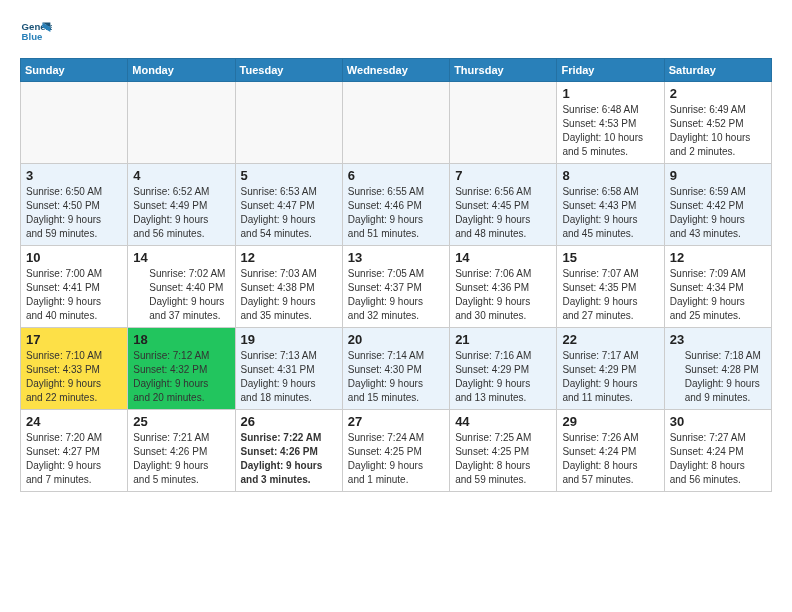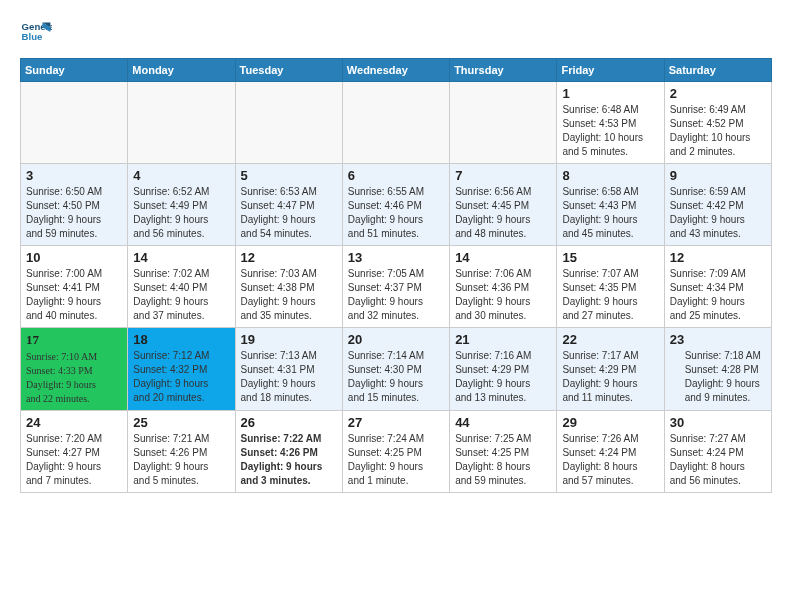--- a/index.html
+++ b/index.html
@@ -186,21 +186,21 @@
       <tr>
         <td>
           <span class="day-number">10</span>
           <div class="day-info" style="white-space: pre-line;">Sunrise: 7:00 AM
 Sunset: 4:41 PM
 Daylight: 9 hours
 and 40 minutes.</div>
         </td>
         <td>
           <span class="day-number">14</span>
-          <div class="day-info" style="white-space: pre-line;">Sunrise: 7:02 AM
+          <div class="day-info" style="white-space: pre-line; margin-left: 16px;">Sunrise: 7:02 AM
 Sunset: 4:40 PM
 Daylight: 9 hours
 and 37 minutes.</div>
         </td>
         <td>
           <span class="day-number">12</span>
           <div class="day-info" style="white-space: pre-line;">Sunrise: 7:03 AM
 Sunset: 4:38 PM
 Daylight: 9 hours
 and 35 minutes.</div>
@@ -228,28 +228,28 @@
         </td>
         <td>
           <span class="day-number">12</span>
           <div class="day-info" style="white-space: pre-line;">Sunrise: 7:09 AM
 Sunset: 4:34 PM
 Daylight: 9 hours
 and 25 minutes.</div>
         </td>
       </tr>
       <tr>
-        <td style="background: #22c55e; font-family: Liberation Serif, serif;">
+        <td style="background: #fde047;">
           <span class="day-number">17</span>
           <div class="day-info" style="white-space: pre-line;">Sunrise: 7:10 AM
 Sunset: 4:33 PM
 Daylight: 9 hours
 and 22 minutes.</div>
         </td>
-        <td style="background: #0ea5e9;">
+        <td style="background: #22c55e;">
           <span class="day-number">18</span>
           <div class="day-info" style="white-space: pre-line;">Sunrise: 7:12 AM
 Sunset: 4:32 PM
 Daylight: 9 hours
 and 20 minutes.</div>
         </td>
         <td style="background: rgb(234, 243, 251);">
           <span class="day-number">19</span>
           <div class="day-info" style="white-space: pre-line;">Sunrise: 7:13 AM
 Sunset: 4:31 PM

